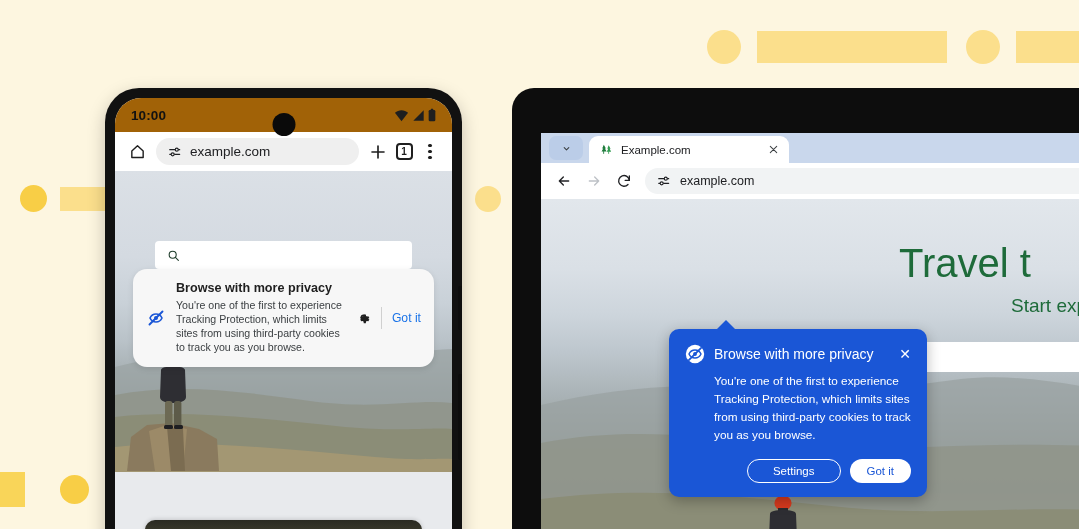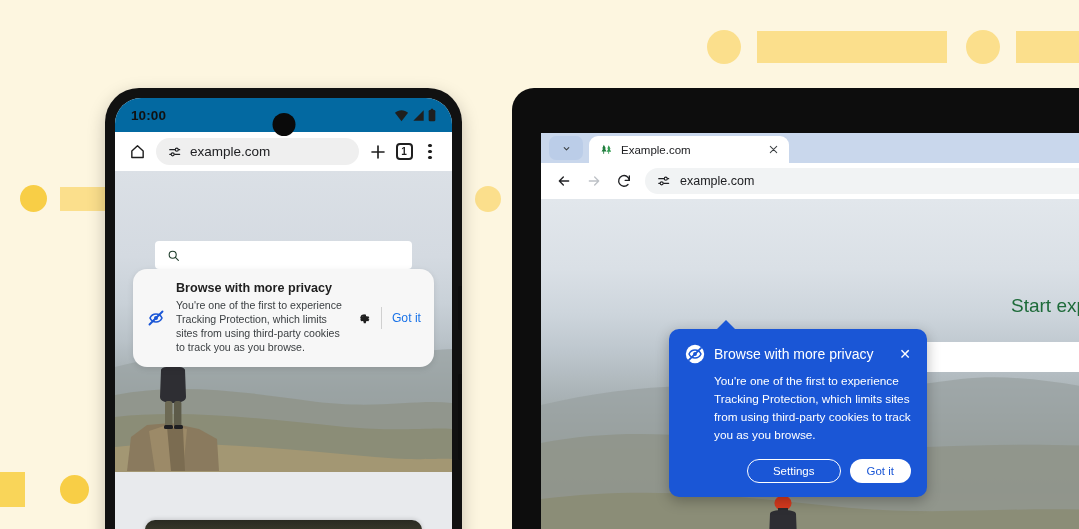--- a/index.html
+++ b/index.html
@@ -39,21 +39,21 @@
 
   #camera {
     position: absolute; left: 50%; top: 25px; transform: translateX(-50%);
     width: 23px; height: 23px; background: #0a0a0a; border-radius: 50%;
     z-index: 8;
   }
 
   #statusbar {
     position: relative; height: 34px; width: 100%;
     display: flex; align-items: center; justify-content: space-between;
-    padding: 0 16px; background: #0369a1;
+    padding: 0 16px; background: #a16207;
   }
   #clock { font-size: 13.5px; font-weight: 600; color: #111; letter-spacing: .1px; }
   #status-icons { display: flex; align-items: center; gap: 3px; }
 
   #phone-toolbar {
     height: 39px; display: flex; align-items: center; gap: 0px;
     padding: 0 9px; background: #fff;
   }
   #omnibox-p {
     flex: 1; height: 27px; background: #EFEFEF; border-radius: 14px;
@@ -280,20 +280,21 @@
             <ellipse cx="54" cy="12" rx="8.6" ry="7.6" fill="#D83A1E"></ellipse>
             <rect x="49" y="17" width="10" height="5" fill="#2b2b2e"></rect>
             <path d="M41,23 C41,20 47,19 54,19 C61,19 67,20 67,23 L68,48 C68,52 62,54 54,54 C46,54 40,52 40,48 Z" fill="#2e2e33"></path>
             <rect x="46" y="52" width="7.6" height="24" rx="2.5" fill="#6d6a54"></rect>
             <rect x="55" y="52" width="7.6" height="24" rx="2.5" fill="#5d5b49"></rect>
             <rect x="45" y="74" width="9" height="4" rx="1.5" fill="#1f1f22"></rect>
             <rect x="55" y="74" width="9" height="4" rx="1.5" fill="#1f1f22"></rect>
           </g>
         </svg>
 
+        <div id="desk-heading">Travel t</div>
         <div id="desk-sub">Start exp</div>
         <div id="desk-search">
           <svg width="13" height="13" viewBox="0 0 24 24">
             <circle cx="10.5" cy="10.5" r="6.5" fill="none" stroke="#1E6B3A" stroke-width="2"></circle>
             <line x1="15.5" y1="15.5" x2="21" y2="21" stroke="#1E6B3A" stroke-width="2" stroke-linecap="round"></line>
           </svg>
         </div>
 
         <div id="desk-bubble">
           <div class="arrow"></div>

